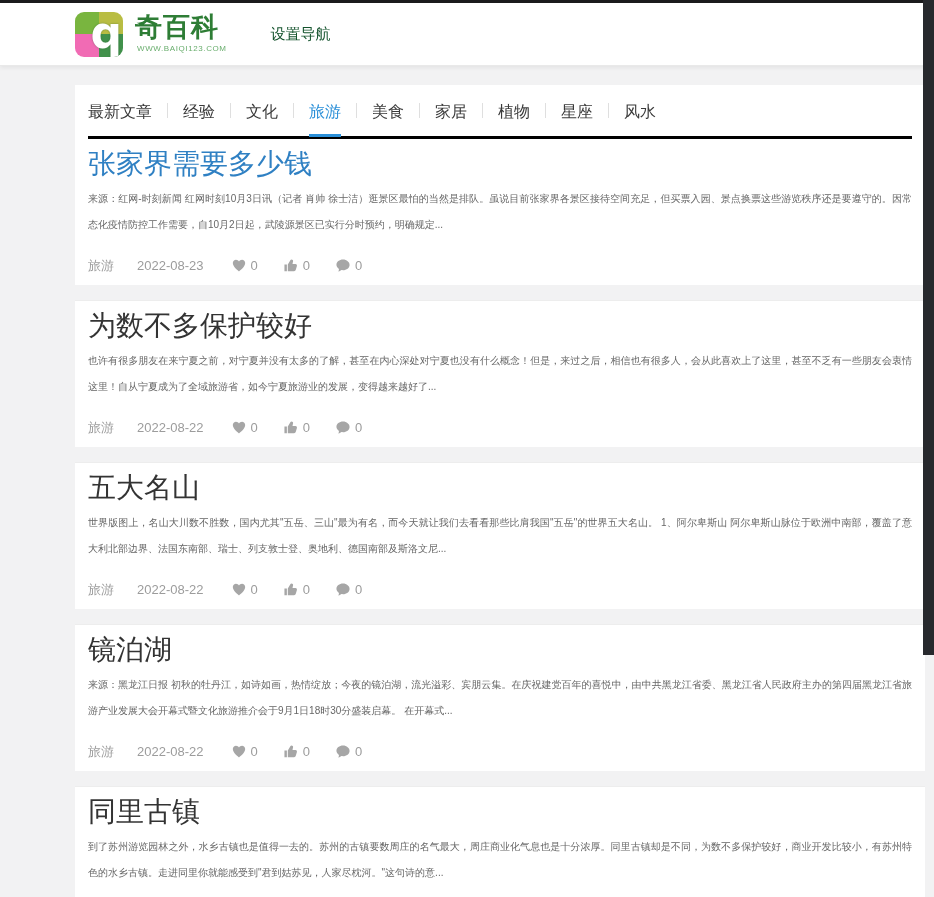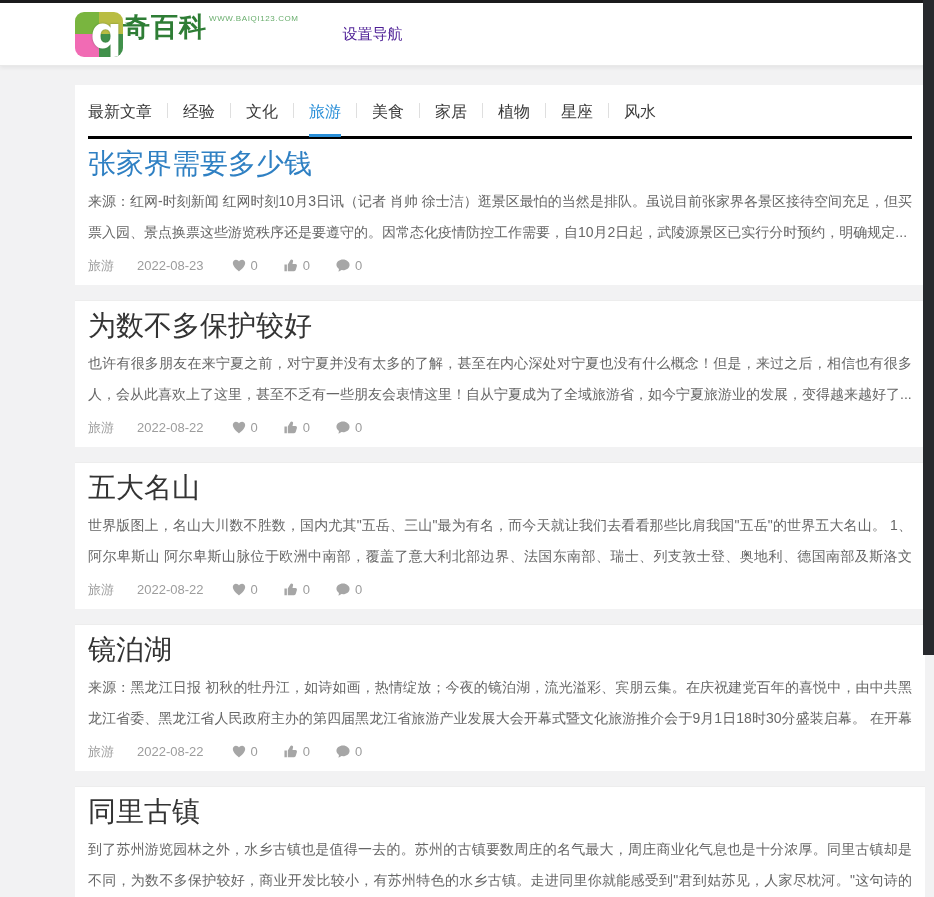--- a/index.html
+++ b/index.html
@@ -25,24 +25,24 @@
     position:relative; width:48px; height:45px; border-radius:9px; overflow:hidden;
     display:grid; grid-template-columns:1fr 1fr; grid-template-rows:1fr 1fr; flex:none;
   }
   .q-tl { background:#79b53f; } .q-tr { background:#b9bd43; }
   .q-bl { background:#f16bb4; } .q-br { background:#41914b; }
   .logo-q {
     position:absolute; top:-3px; right:1px; color:#ffffff;
     font-size:44px; font-weight:bold; font-family:"DejaVu Sans",sans-serif;
     text-shadow:0 0 2px rgba(40,90,45,.55); line-height:48px;
   }
-  .logo-text { margin-left:0; display:flex; flex-direction:row; }
+  .logo-text { margin-left:12px; display:flex; flex-direction:column; }
   .logo-title { font-size:27px; font-weight:bold; color:#2e7d35; letter-spacing:1px; line-height:30px; }
   .logo-url { font-size:8px; color:#6aae6e; letter-spacing:.6px; margin-top:2px; padding-left:2px; }
-  .nav-setting { margin-left:44px; font-size:15px; color:#4c1d95; cursor:pointer; }
+  .nav-setting { margin-left:44px; font-size:15px; color:#14532d; cursor:pointer; }
 
   
   .main { position:absolute; top:85px; left:75px; width:850px; z-index:5; }
   .block { background:#ffffff; padding:0 13px; }
   .block + .block { margin-top:15px; border-top:1px solid #ededed; }
 
   
   .tabs { height:54px; display:flex; align-items:center; border-bottom:3px solid #000000; }
   .tab { display:flex; align-items:center; height:100%; cursor:pointer; }
   .tab:not(:first-child)::before {
@@ -52,21 +52,21 @@
     height:53px; line-height:56px; font-size:16px; color:#3a3a3a;
     border-bottom:3px solid transparent;
   }
   .tab.active .tab-label { color:#2a8fd8; border-bottom-color:#2a8fd8; }
 
   
   .article { padding:13px 0 11px; }
   .article-title { font-size:28px; font-weight:400; color:#333; line-height:24px; cursor:pointer; }
   .article-title.blue { color:#2f80c3; }
   .article-excerpt {
-    margin-top:10px; font-size:14px; color:#666; line-height:31px;
+    margin-top:10px; font-size:10px; color:#666; line-height:26px;
     height:62px; overflow:hidden; text-align:justify;
   }
   .article-meta {
     margin-top:9px; height:17px; display:flex; align-items:center;
     font-size:13px; color:#9c9c9c;
   }
   .meta-cat { margin-right:23px; cursor:pointer; }
   .meta-date { margin-right:27px;text-align:center; }
   .meta-stat { display:flex; align-items:center; margin-right:25px; cursor:pointer; }
   .meta-stat svg { width:16px; height:15px; fill:#a6a6a6; margin-right:4px; }

